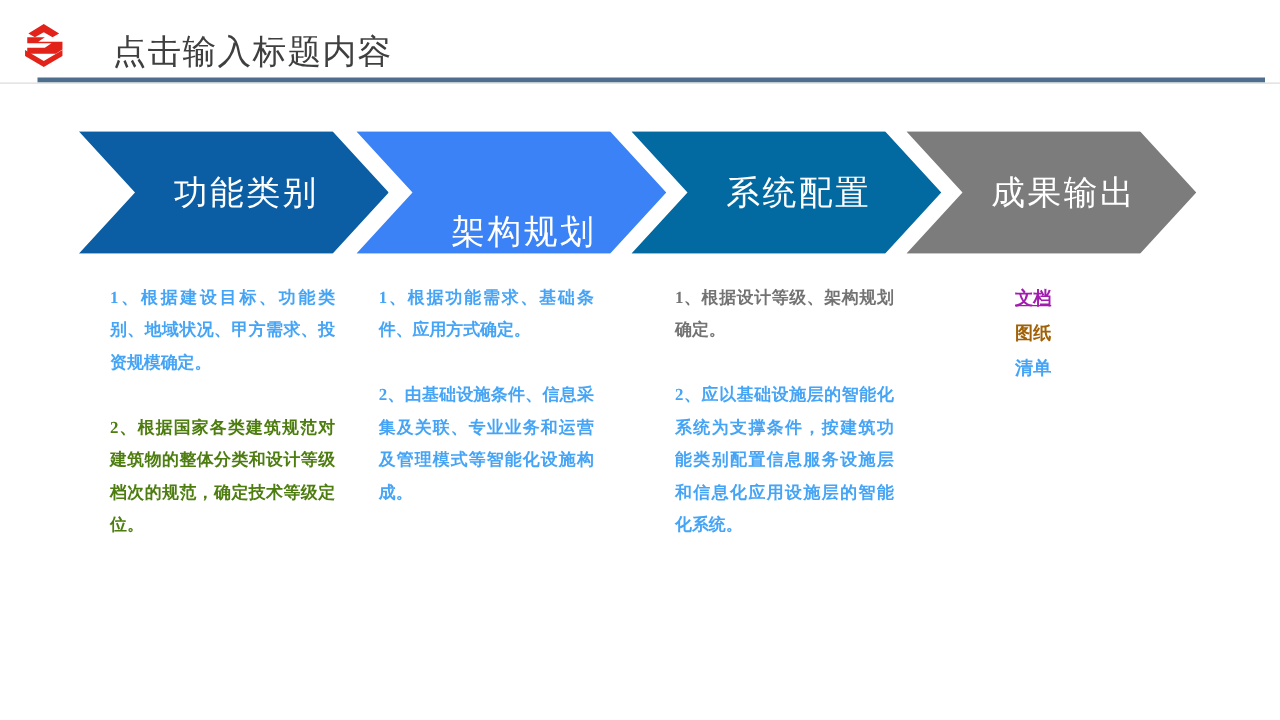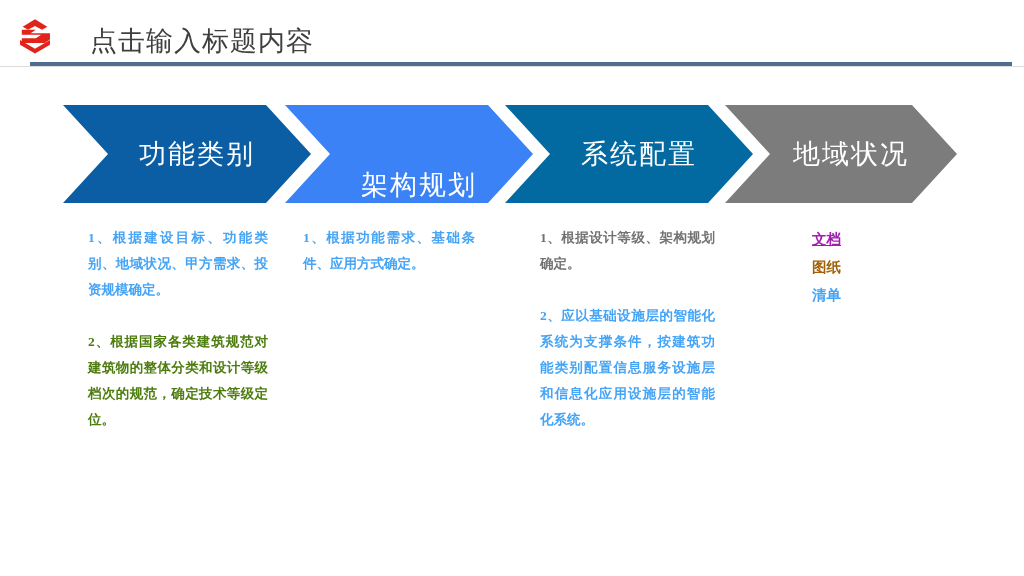--- a/index.html
+++ b/index.html
@@ -157,33 +157,34 @@
 
   <div class="chevron" id="chevron-2" style="background: #3b82f6; align-items: flex-end;">
     <span class="chevron-label">架构规划</span>
   </div>
 
   <div class="chevron" id="chevron-3" style="background: #0369a1;">
     <span class="chevron-label">系统配置</span>
   </div>
 
   <div class="chevron" id="chevron-4" style="background: rgb(124, 124, 124);">
-    <span class="chevron-label">地域状况</span>
+    <span class="chevron-label">成果输出</span>
   </div>
 </div>
 
 <div id="columns">
 
   <div class="column" id="column-1">
     <p class="para" style="color: rgb(69, 164, 245);">1、根据建设目标、功能类别、地域状况、甲方需求、投资规模确定。</p>
     <p class="para" style="color: #4d7c0f;">2、根据国家各类建筑规范对建筑物的整体分类和设计等级档次的规范，确定技术等级定位。</p>
   </div>
 
   <div class="column" id="column-2">
     <p class="para" style="color: rgb(69, 164, 245);">1、根据功能需求、基础条件、应用方式确定。</p>
+    <p class="para" style="color: rgb(69, 164, 245);">2、由基础设施条件、信息采集及关联、专业业务和运营及管理模式等智能化设施构成。</p>
   </div>
 
   <div class="column" id="column-3">
     <p class="para" style="color: #737373;">1、根据设计等级、架构规划确定。</p>
     <p class="para" style="color: rgb(69, 164, 245);">2、应以基础设施层的智能化系统为支撑条件，按建筑功能类别配置信息服务设施层和信息化应用设施层的智能化系统。</p>
   </div>
 
   <div class="column" id="column-4">
     <div class="simple-line" style="color: #a21caf; text-decoration: underline;">文档</div>
     <div class="simple-line" style="color: #a16207;">图纸</div>

